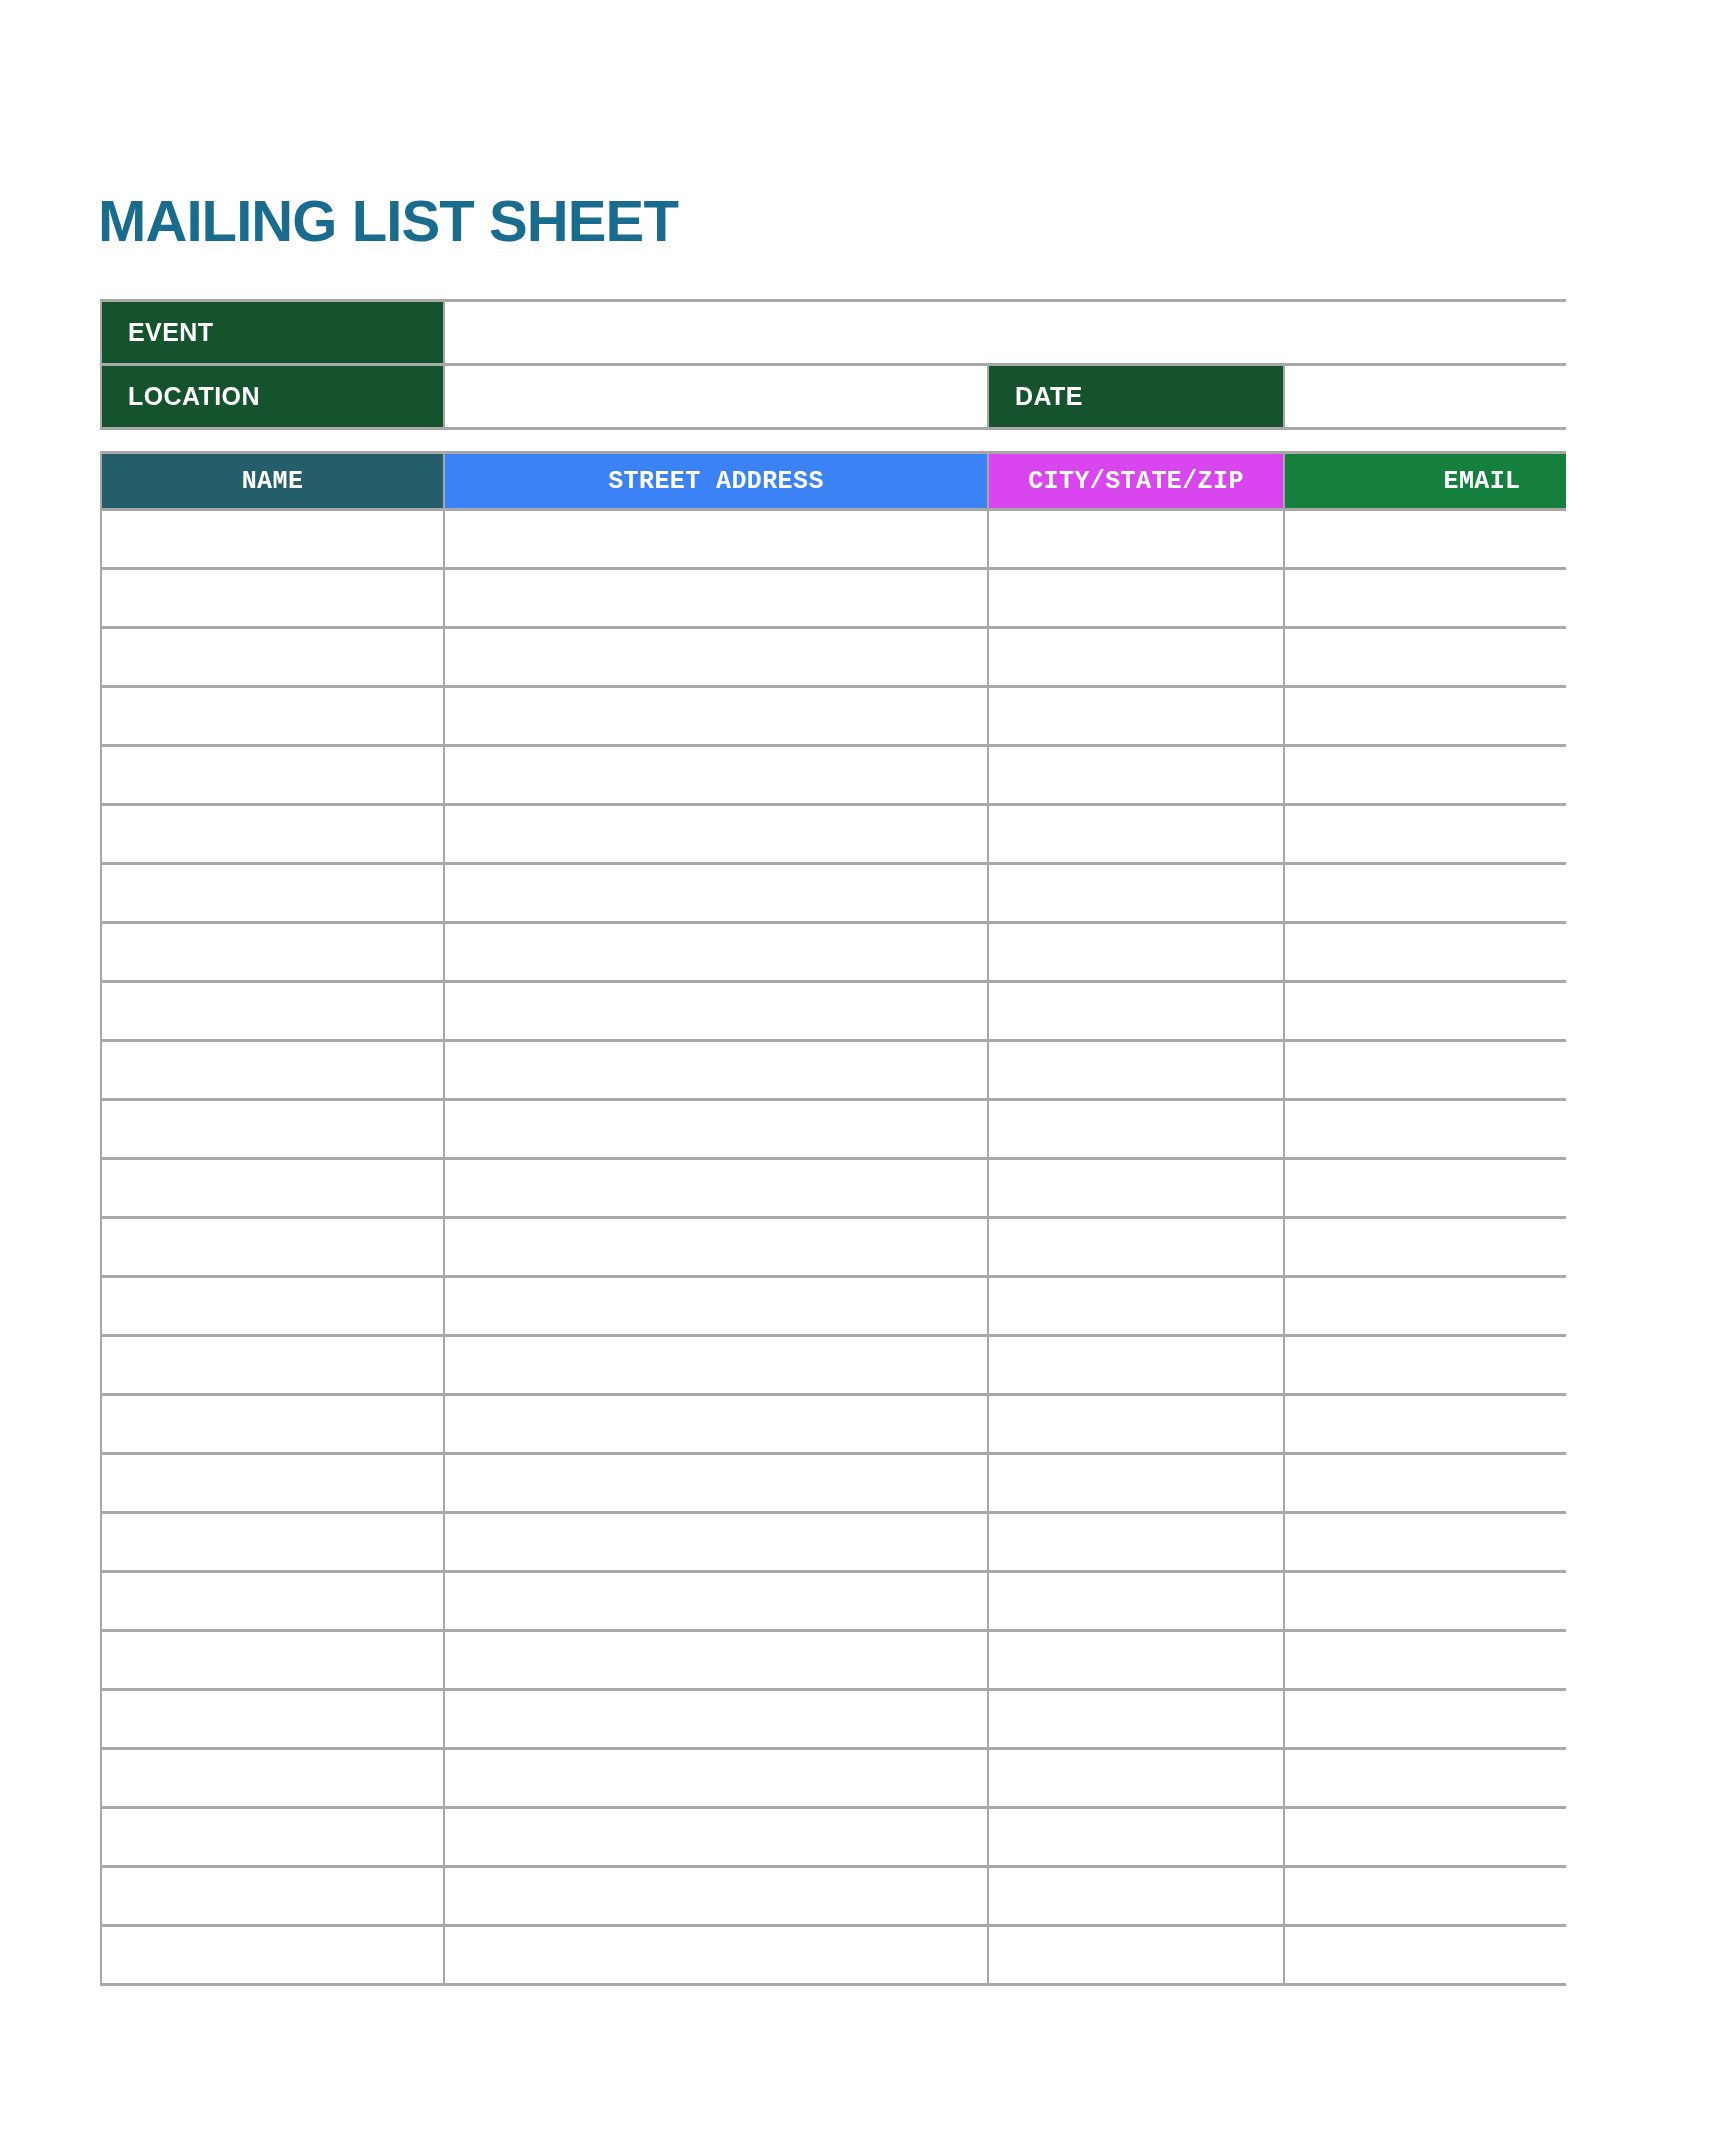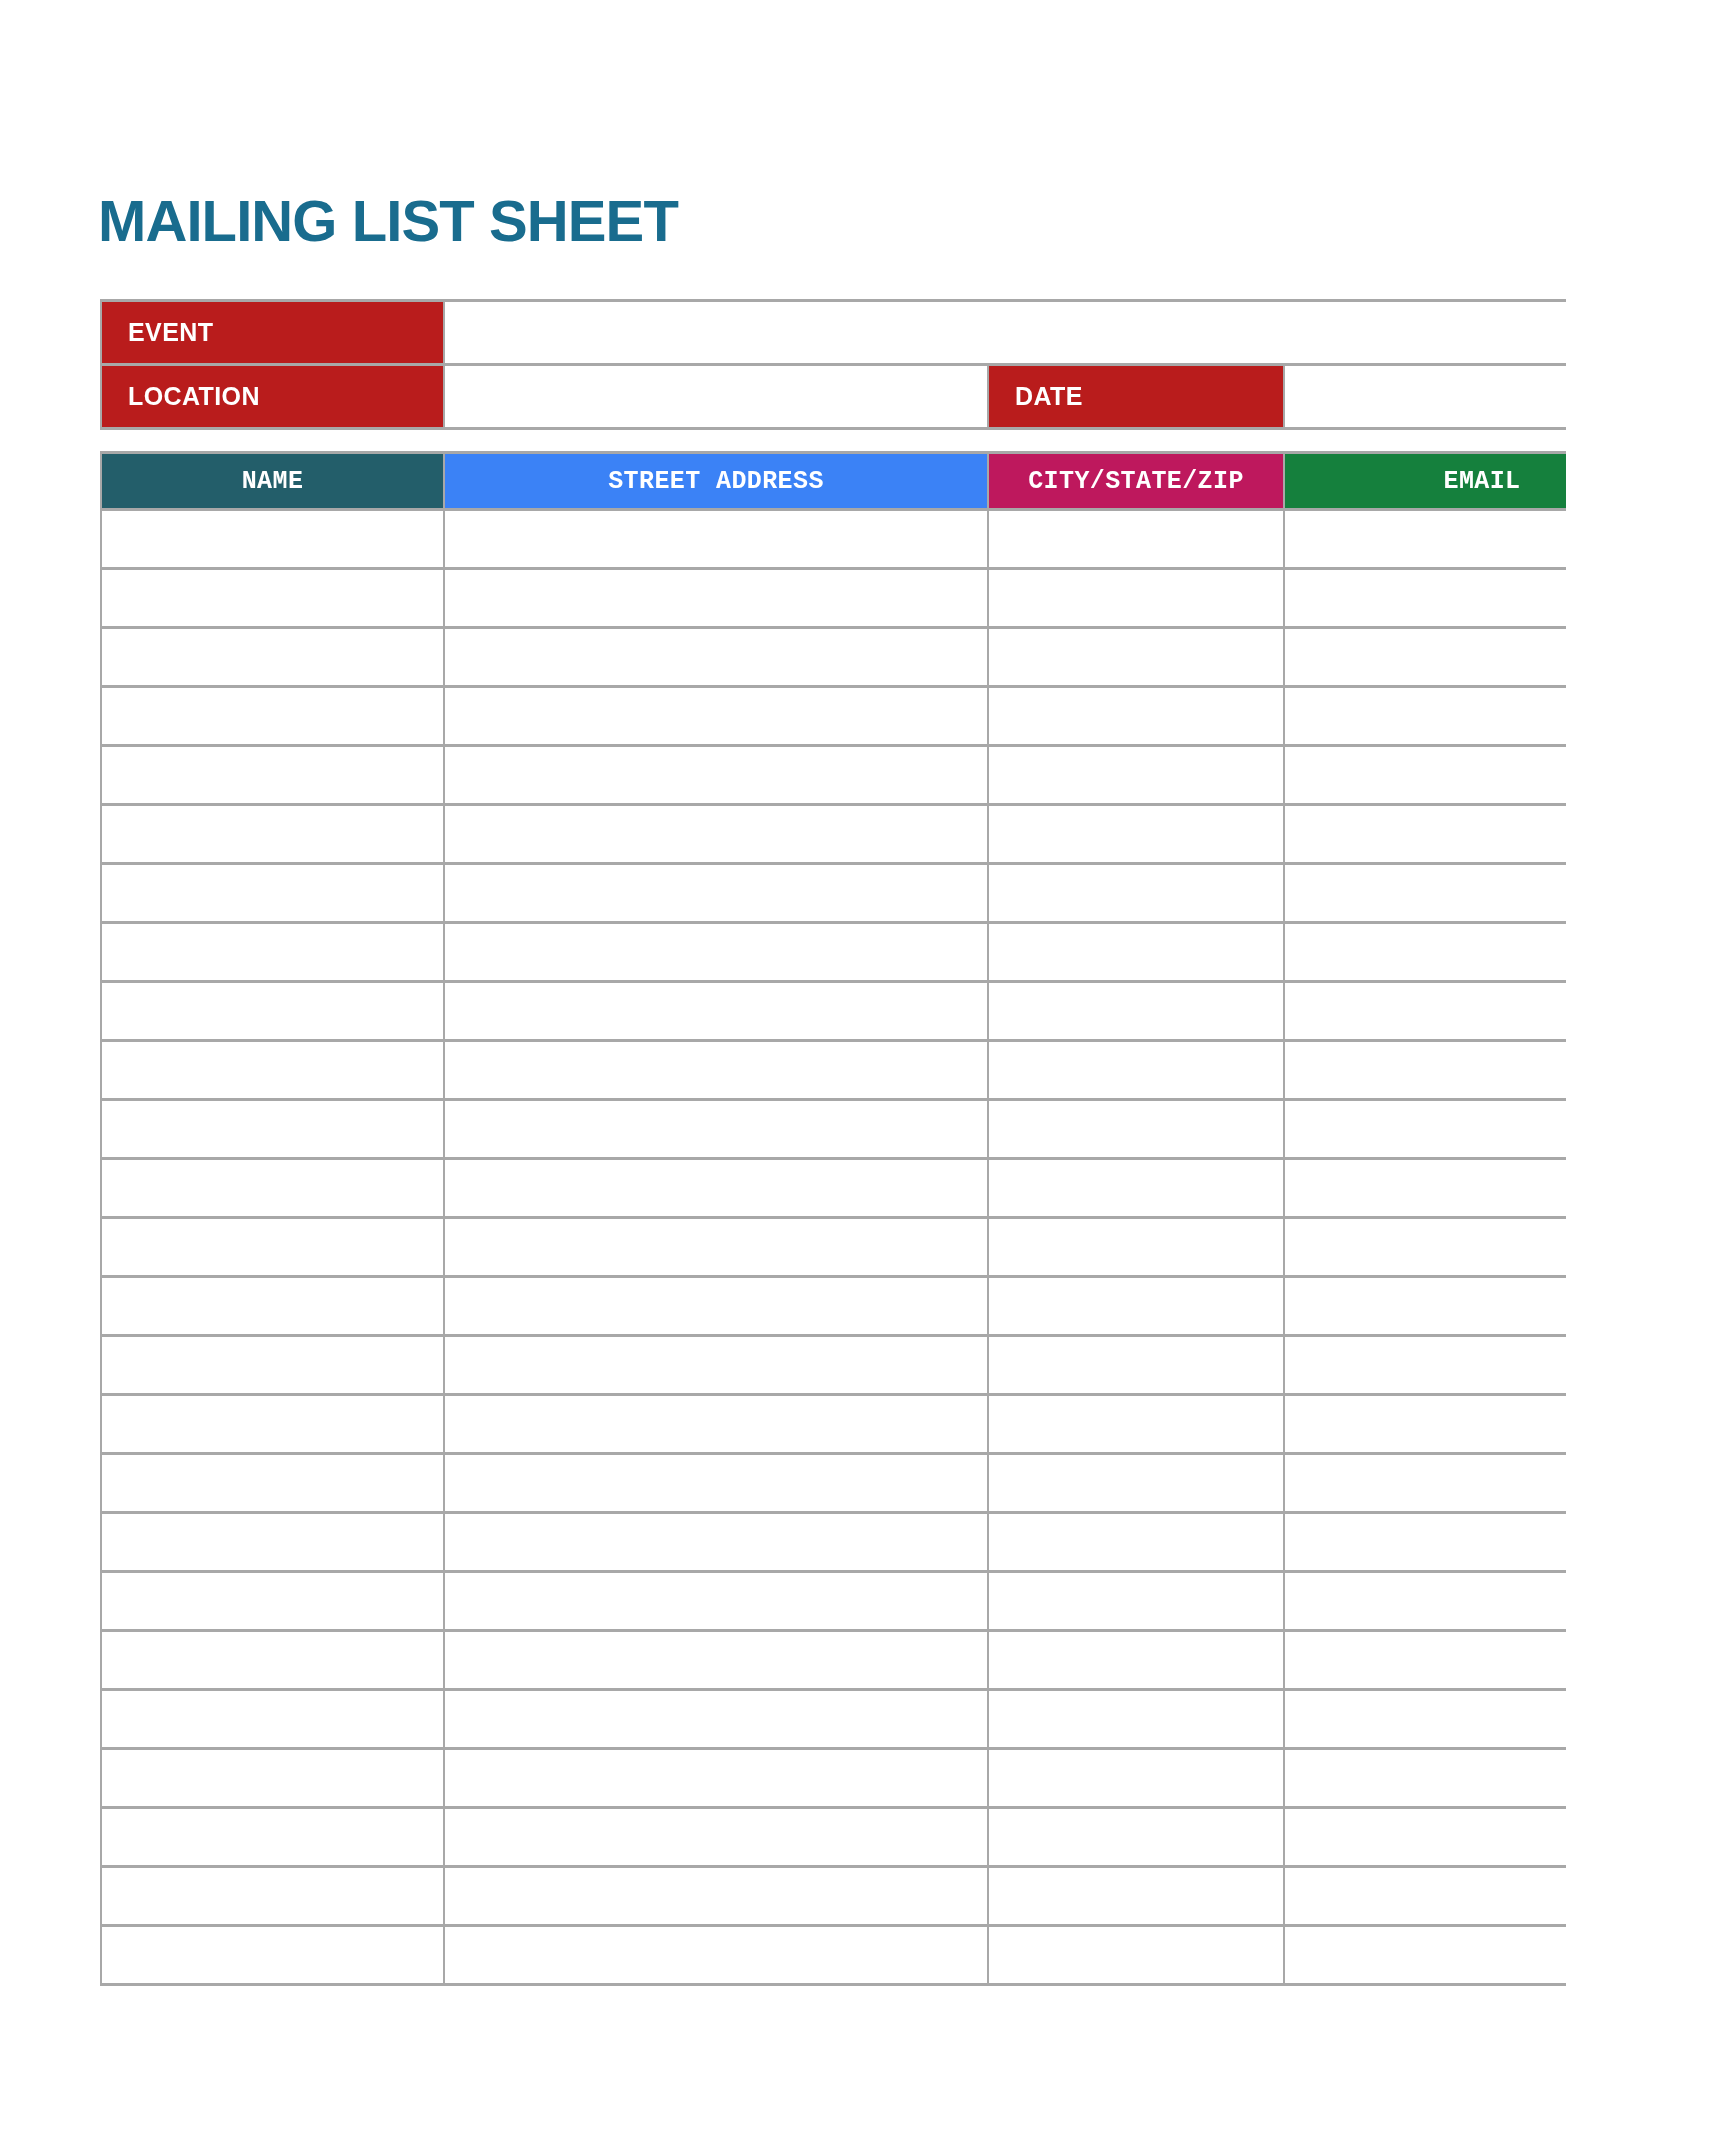--- a/index.html
+++ b/index.html
@@ -27,21 +27,21 @@
 
   
   .info-table {
     position: absolute;
     left: 100px;
     top: 299px;
     width: 1580px;
   }
   .info-table tr { height: 64px; }
   .label-cell {
-    background: #b91c1c;
+    background: #14532d;
     color: #ffffff;
     font-size: 25px;
     font-weight: bold;
     letter-spacing: 0.4px;
     padding-left: 26px;
     text-align: left;
     vertical-align: middle;
   }
   .value-cell { background: #ffffff; }
 
@@ -102,21 +102,21 @@
     <colgroup>
       <col class="col-name">
         <col class="col-street">
         <col class="col-city">
         <col class="col-email">
     </colgroup>
     <thead>
       <tr id="header-row">
           <th style="background: rgb(35, 94, 106);">NAME</th>
           <th style="background: #3b82f6;">STREET ADDRESS</th>
-          <th style="background: #be185d;">CITY/STATE/ZIP</th>
+          <th style="background: #d946ef;">CITY/STATE/ZIP</th>
           <th style="background: #15803d;">EMAIL</th>
         </tr>
     </thead>
     <tbody id="body-rows">
         <tr>
           <td></td>
           <td></td>
           <td></td>
           <td></td>
         </tr>

